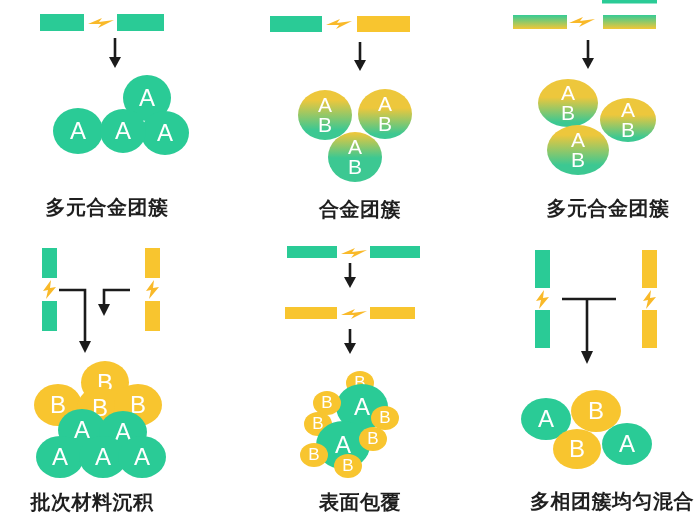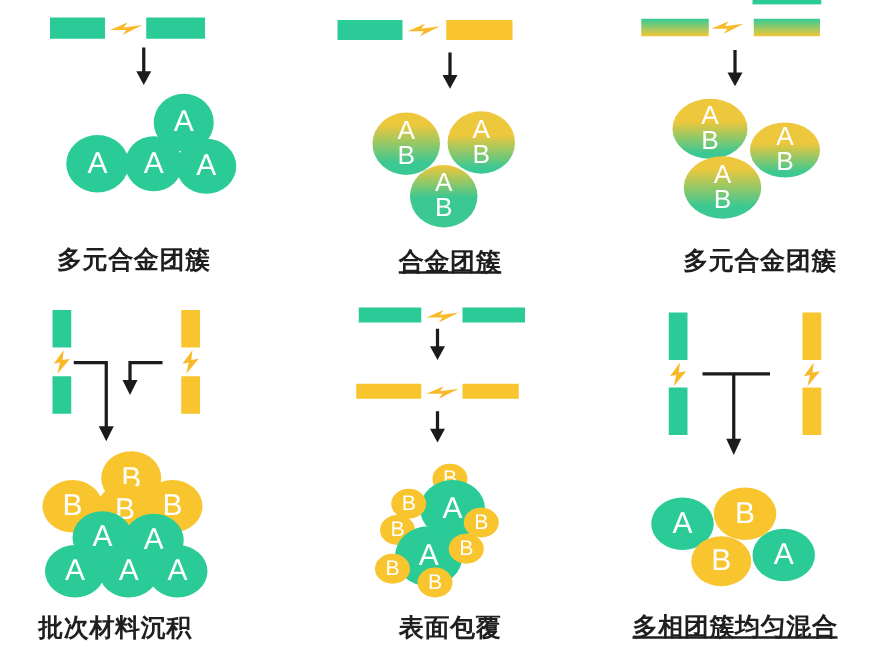--- a/index.html
+++ b/index.html
@@ -147,21 +147,21 @@
       <span>B</span>
     </div>
   <div class="c grad-b stack" style="left:358px;top:89px;width:54px;height:50px;">
       <span>A</span>
       <span>B</span>
     </div>
   <div class="c grad-c stack" style="left:328px;top:132px;width:54px;height:50px;">
       <span>A</span>
       <span>B</span>
     </div>
-  <div class="caption" style="left:280px;top:196px;width:160px;text-decoration:underline;">合金团簇</div>
+  <div class="caption" style="left:280px;top:196px;width:160px;">合金团簇</div>
 
   <div class="c grad-b stack" style="left:538px;top:79px;width:60px;height:48px;">
       <span>A</span>
       <span>B</span>
     </div>
   <div class="c grad-b stack" style="left:600px;top:98px;width:56px;height:44px;">
       <span>A</span>
       <span>B</span>
     </div>
   <div class="c grad-a stack" style="left:547px;top:125px;width:62px;height:50px;">
@@ -233,15 +233,15 @@
     </div>
   <div class="c yellow-bg" style="left:571px;top:390px;width:50px;height:42px;">
       <span>B</span>
     </div>
   <div class="c yellow-bg" style="left:553px;top:429px;width:48px;height:40px;">
       <span>B</span>
     </div>
   <div class="c green-bg" style="left:602px;top:423px;width:50px;height:42px;">
       <span>A</span>
     </div>
-  <div class="caption" style="left:503px;top:488px;width:170px;text-decoration:underline;">多相团簇均匀混合</div>
+  <div class="caption" style="left:527px;top:488px;width:170px;">多相团簇均匀混合</div>
 
 </div>
 
 </body></html>

